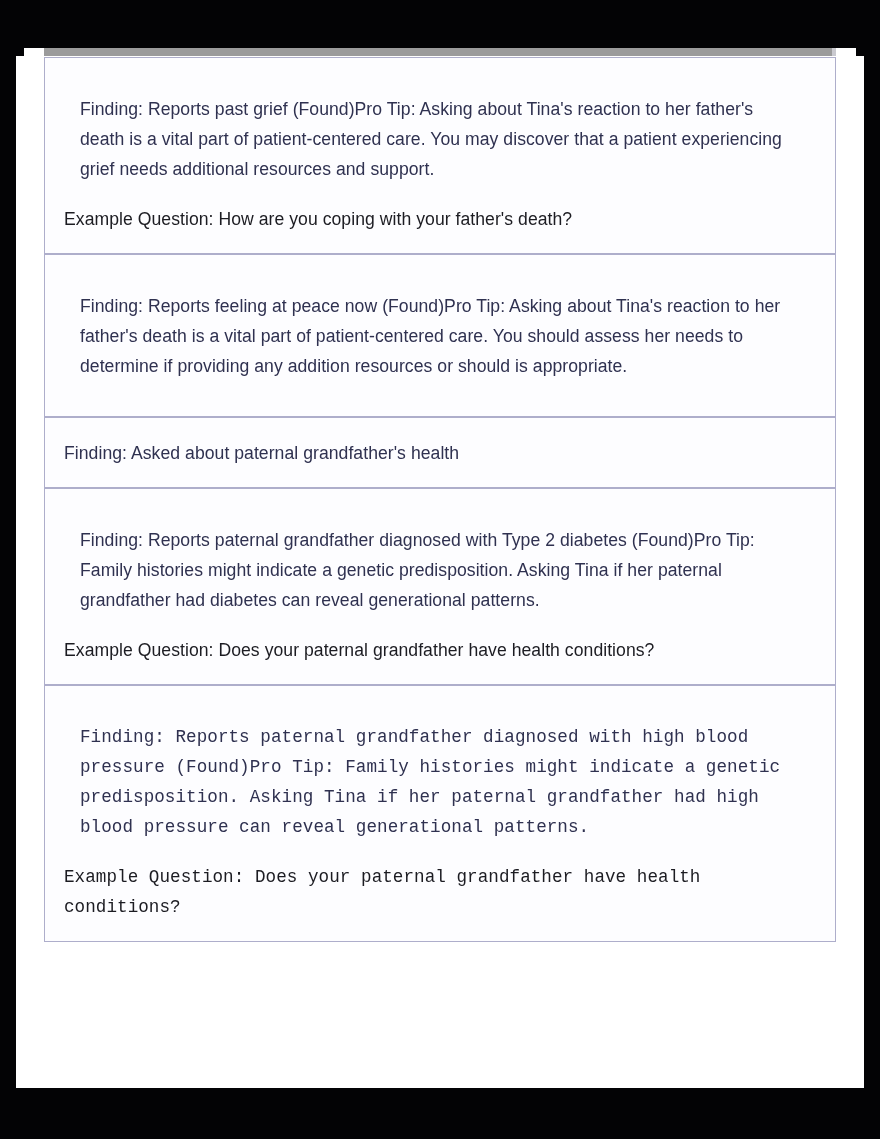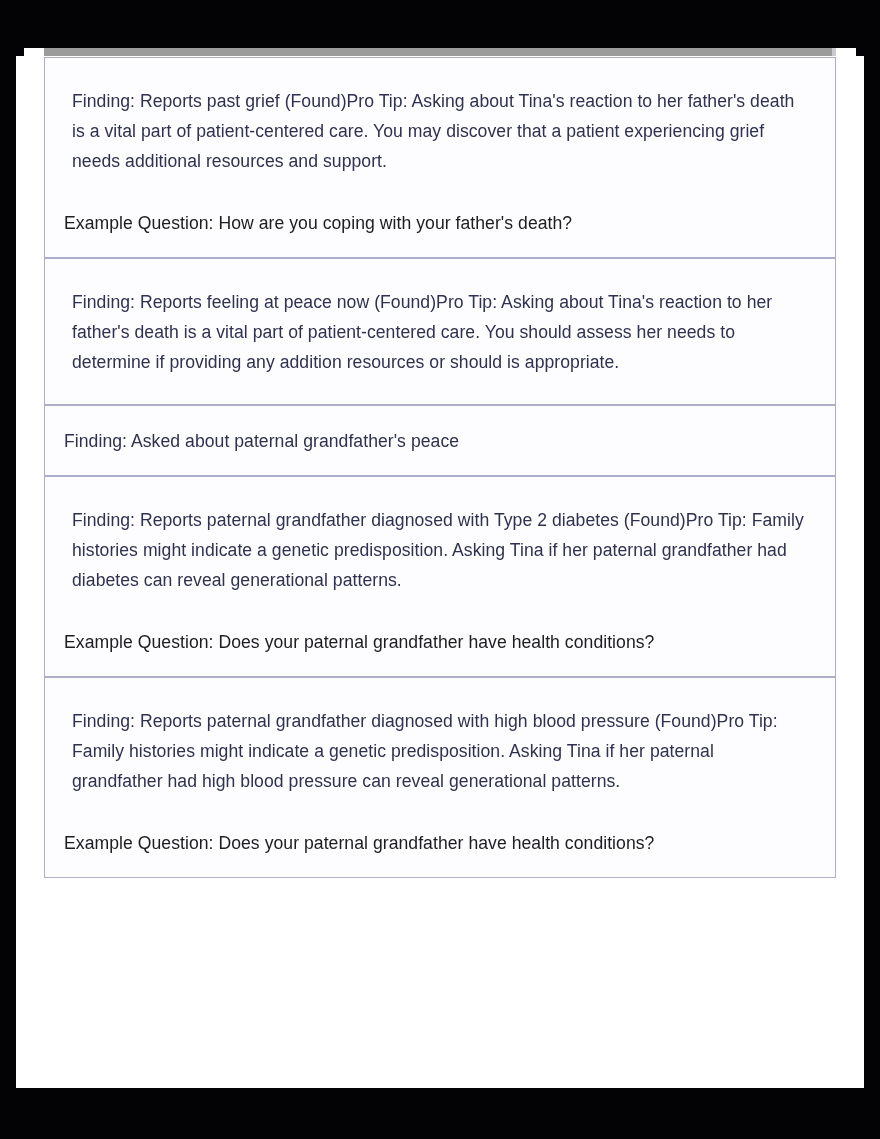--- a/index.html
+++ b/index.html
@@ -48,28 +48,29 @@
     .row {
       padding: 20px 19px 19px 19px;
       border-bottom: 2px solid #aeaecb;
       font-family: "Liberation Sans", "DejaVu Sans", sans-serif;
       font-size: 17.6px;
       line-height: 30px;
       letter-spacing: 0.05px;
     }
     .row:last-child {
       border-bottom: none;
+      font-family: Liberation Mono, monospace;
     }
     .finding {
       color: #2f3150;
-      margin: 8px;
+      margin: 16px;
     }
     .example {
       color: #1c1c22;
-      margin: 32px 0 0 0;
+      margin: 20px 0 0 0;
     }
     .row.single .finding {
       margin: 0;
     }
   </style>
 </head>
 <body>
 
 <div class="top-strip"></div>
 <div class="page"></div>
@@ -77,21 +78,21 @@
 
 <div class="findings-box">
   <div class="row">
     <p class="finding">Finding: Reports past grief (Found)Pro Tip: Asking about Tina's reaction to her father's death is a vital part of patient-centered care. You may discover that a patient experiencing grief needs additional resources and support.</p>
     <p class="example">Example Question: How are you coping with your father's death?</p>
   </div>
   <div class="row">
     <p class="finding">Finding: Reports feeling at peace now (Found)Pro Tip: Asking about Tina's reaction to her father's death is a vital part of patient-centered care. You should assess her needs to determine if providing any addition resources or should is appropriate.</p>
   </div>
   <div class="row single">
-    <p class="finding">Finding: Asked about paternal grandfather's peace</p>
+    <p class="finding">Finding: Asked about paternal grandfather's health</p>
   </div>
   <div class="row">
     <p class="finding">Finding: Reports paternal grandfather diagnosed with Type 2 diabetes (Found)Pro Tip: Family histories might indicate a genetic predisposition. Asking Tina if her paternal grandfather had diabetes can reveal generational patterns.</p>
     <p class="example">Example Question: Does your paternal grandfather have health conditions?</p>
   </div>
   <div class="row">
     <p class="finding">Finding: Reports paternal grandfather diagnosed with high blood pressure (Found)Pro Tip: Family histories might indicate a genetic predisposition. Asking Tina if her paternal grandfather had high blood pressure can reveal generational patterns.</p>
     <p class="example">Example Question: Does your paternal grandfather have health conditions?</p>
   </div>
 </div>

